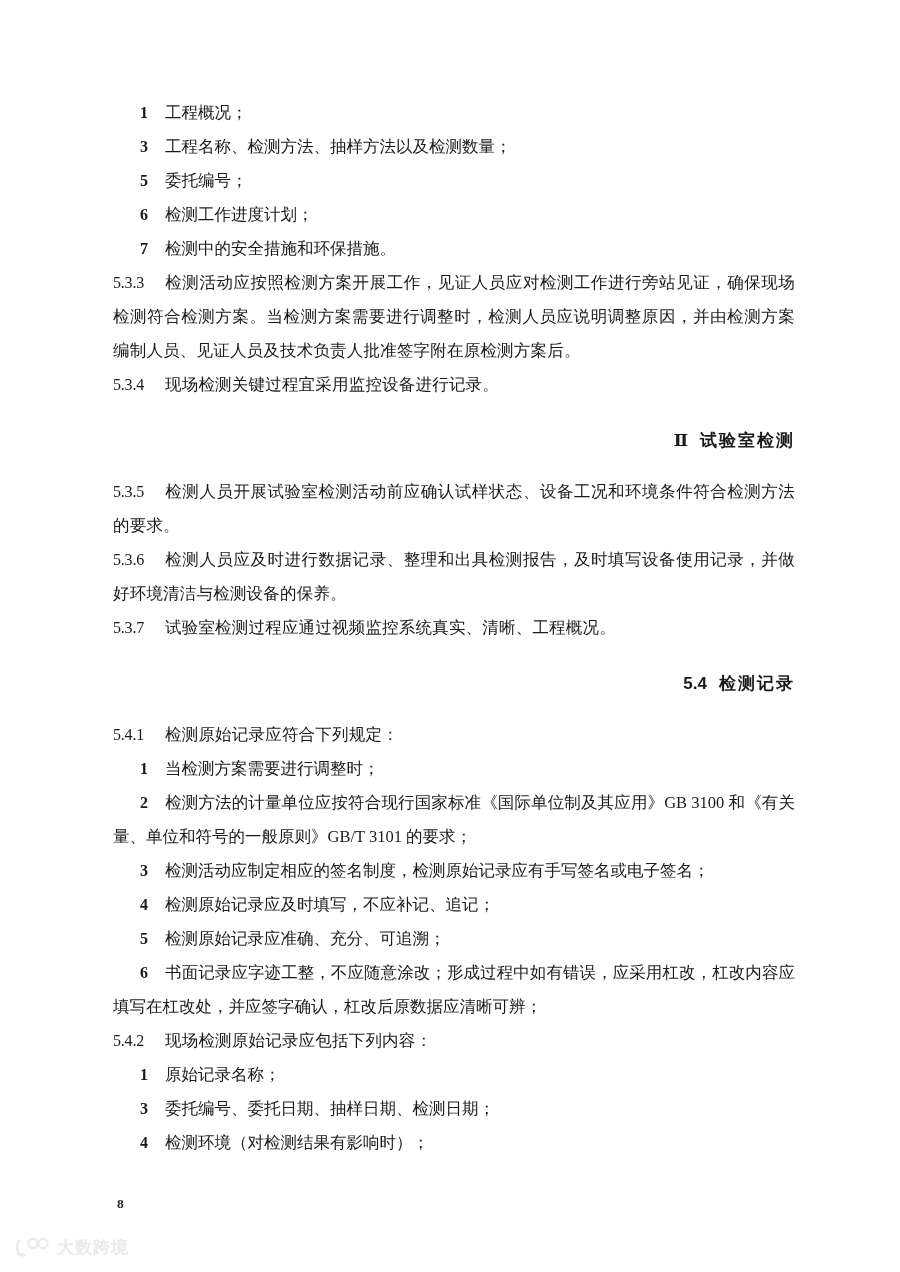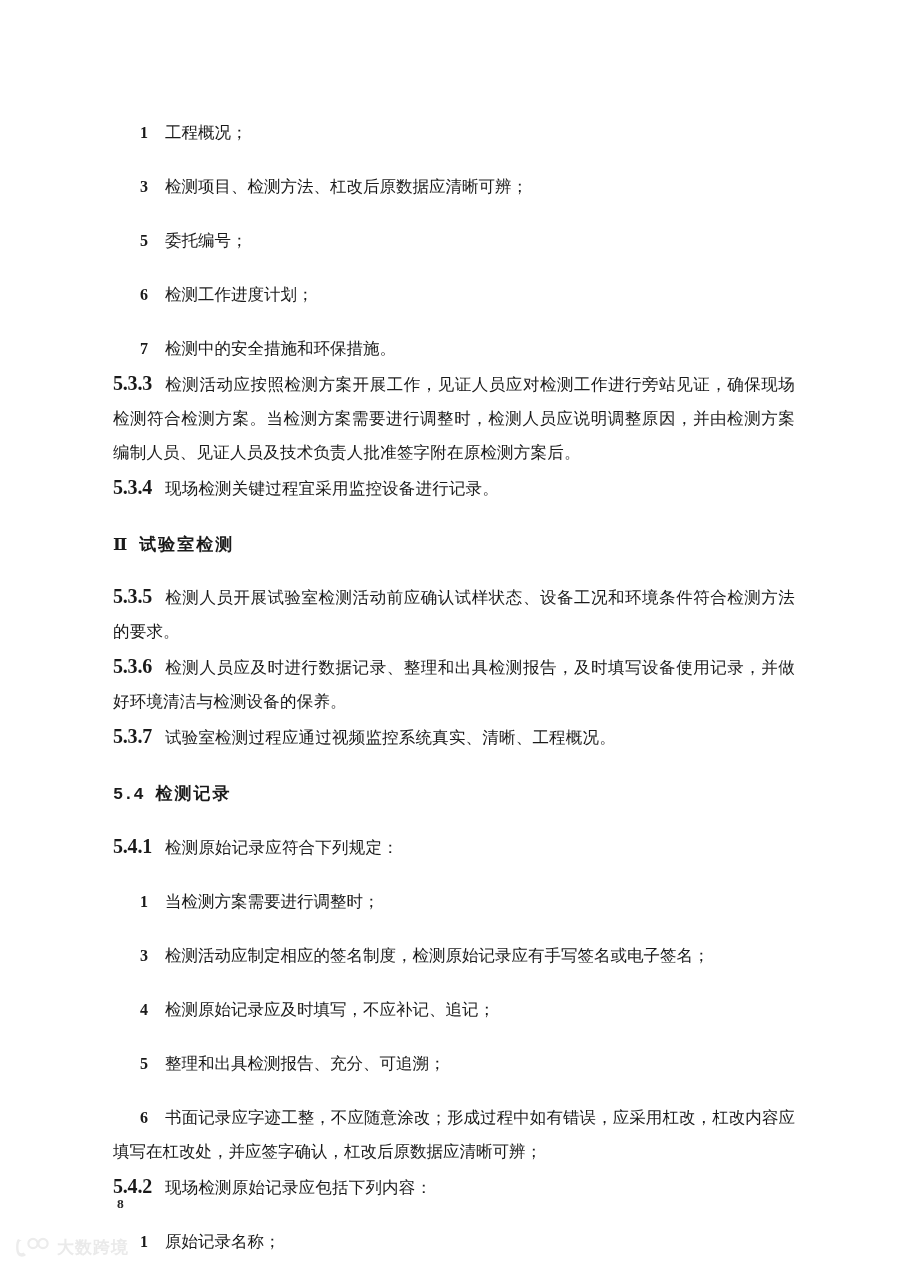--- a/index.html
+++ b/index.html
@@ -39,44 +39,43 @@
 
   
   .item {
     font-size: 16.5px;
     line-height: 34px;
     text-align: justify;
     text-justify: inter-ideograph;
     padding-left: 0;
     text-indent: 0;
     position: relative;
-    margin-top: 20px;
   }
   .item .num {
     display: inline-block;
     width: 52px;
     padding-left: 27px;
     box-sizing: border-box;
     font-weight: bold;
     font-size: 16px;
     letter-spacing: 0;
   }
 
   
   .clause .cnum {
     display: inline-block;
     min-width: 52px;
-    font-weight: bold;
-    font-size: 20px;
+    font-weight: normal;
+    font-size: 16px;
     letter-spacing: -0.2px;
   }
 
   
   .heading {
-    text-align: left;
+    text-align: right;
     font-weight: bold;
     font-size: 17px;
     line-height: 34px;
     letter-spacing: 1px;
   }
   .heading .hnum {
     letter-spacing: 0;
     margin-right: 12px;
   }
   .heading .htext {
@@ -113,35 +112,35 @@
     display: block;
   }
   .watermark .wm-text {
     font-family: "Liberation Sans", "DejaVu Sans", sans-serif;
     font-size: 17px;
     font-weight: bold;
     color: #eaeaea;
     letter-spacing: 1px;
     line-height: 1;
   }
-  .latin { font-family: Liberation Mono, monospace; }
+  .latin { font-family: Liberation Sans, sans-serif; }
 </style>
 </head>
 <body>
 
 <div class="page">
 
   <div class="content">
 
     <div>
       <div class="item">
         <span class="num">1</span><span>工程概况；</span>
       </div>
       <div class="item">
-        <span class="num">3</span><span>检测项目、检测方法、杠改后原数据应清晰可辨；</span>
+        <span class="num">3</span><span>工程名称、检测方法、抽样方法以及检测数量；</span>
       </div>
       <div class="item">
         <span class="num">5</span><span>委托编号；</span>
       </div>
       <div class="item">
         <span class="num">6</span><span>检测工作进度计划；</span>
       </div>
       <div class="item">
         <span class="num">7</span><span>检测中的安全措施和环保措施。</span>
       </div>
@@ -185,27 +184,30 @@
 
     <div class="para clause">
       <span class="cnum">5.4.1</span><span>检测原始记录应符合下列规定：</span>
     </div>
 
     <div>
       <div class="item">
         <span class="num">1</span><span>当检测方案需要进行调整时；</span>
       </div>
       <div class="item">
+        <span class="num">2</span><span>检测方法的计量单位应按符合现行国家标准《国际单位制及其应用》GB 3100 和《有关量、单位和符号的一般原则》GB/T 3101 的要求；</span>
+      </div>
+      <div class="item">
         <span class="num">3</span><span>检测活动应制定相应的签名制度，检测原始记录应有手写签名或电子签名；</span>
       </div>
       <div class="item">
         <span class="num">4</span><span>检测原始记录应及时填写，不应补记、追记；</span>
       </div>
       <div class="item">
-        <span class="num">5</span><span>整理和出具检测报告、充分、可追溯；</span>
+        <span class="num">5</span><span>检测原始记录应准确、充分、可追溯；</span>
       </div>
       <div class="item">
         <span class="num">6</span><span>书面记录应字迹工整，不应随意涂改；形成过程中如有错误，应采用杠改，杠改内容应填写在杠改处，并应签字确认，杠改后原数据应清晰可辨；</span>
       </div>
     </div>
 
     <div class="para clause">
       <span class="cnum">5.4.2</span><span>现场检测原始记录应包括下列内容：</span>
     </div>
 

